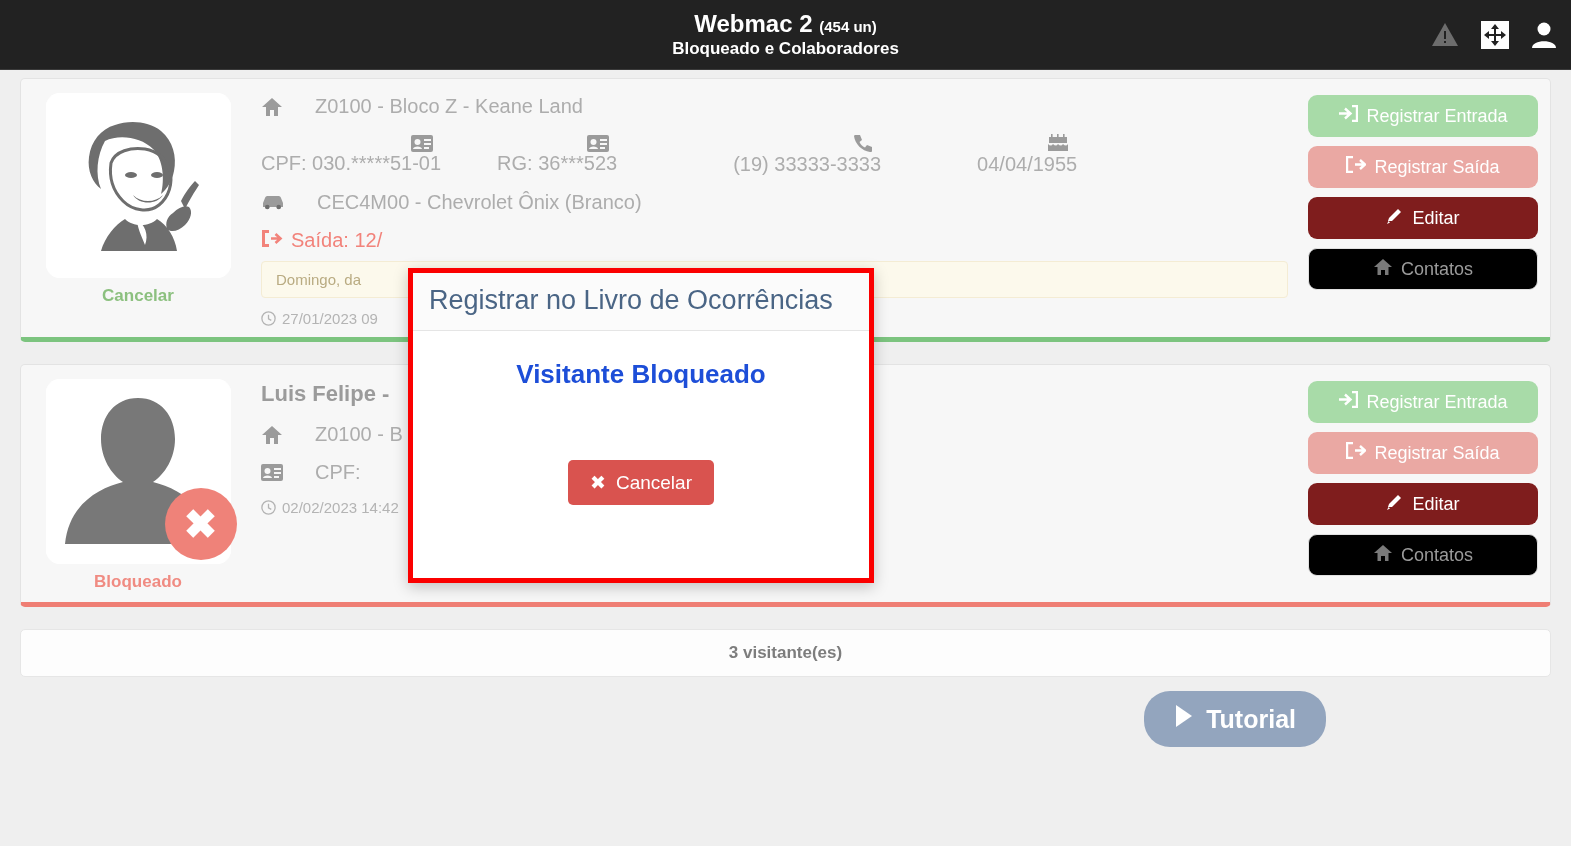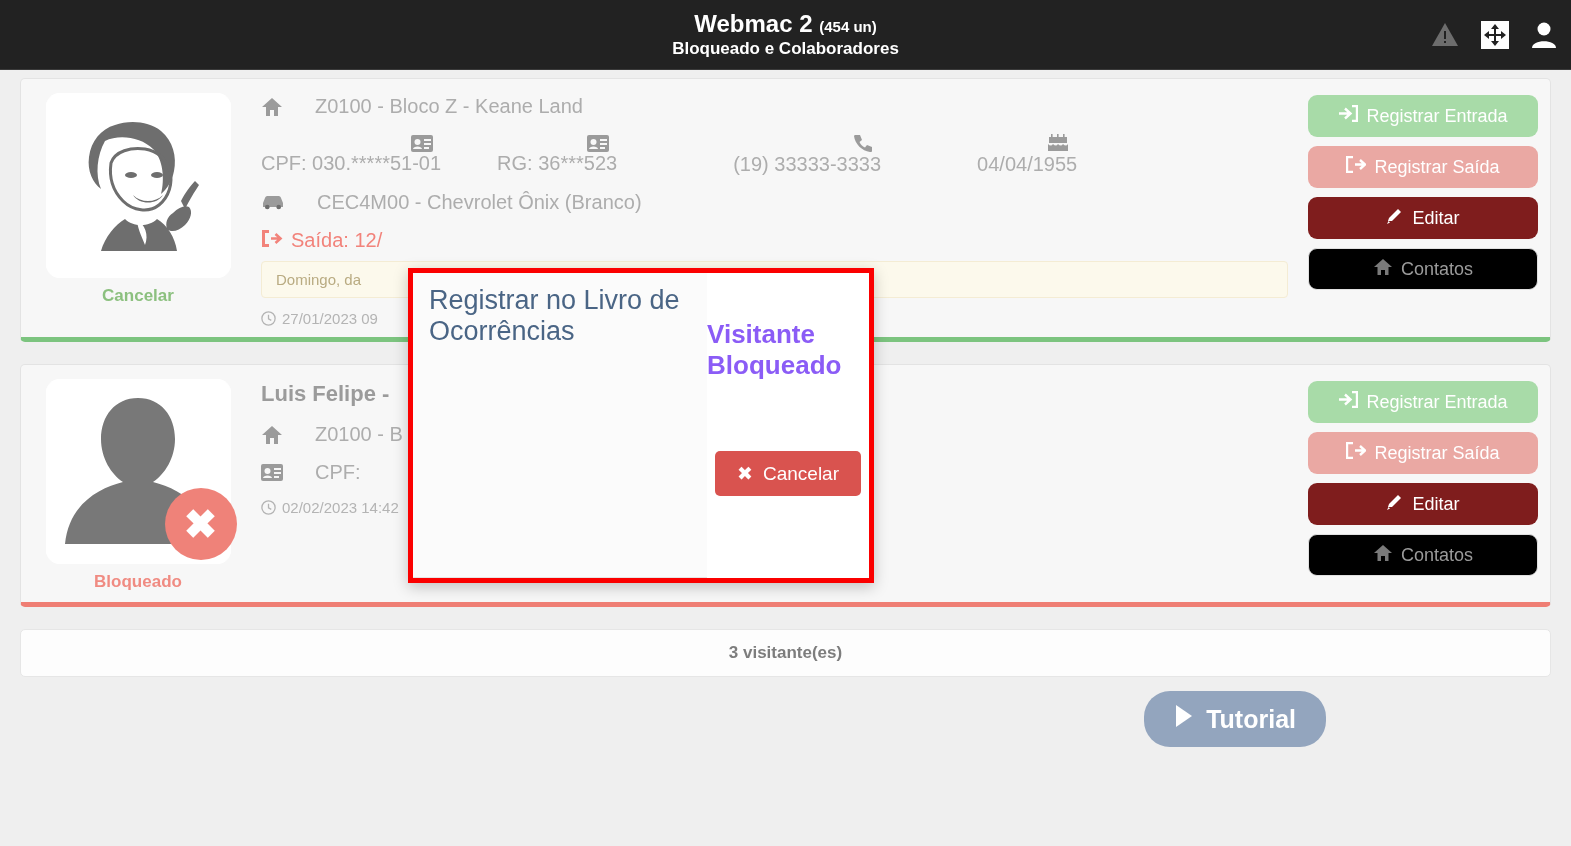--- a/index.html
+++ b/index.html
@@ -137,32 +137,32 @@
 
   
   .modal {
     position: absolute;
     left: 408px; top: 268px;
     width: 466px; height: 315px;
     background: #ffffff;
     border: 5px solid #fb0000;
     box-shadow: 0 4px 14px rgba(0,0,0,.22);
     z-index: 50;
-    display: flex; flex-direction: row;
+    display: flex; flex-direction: column;
   }
   .modal-head {
     border-bottom: 1px solid #e5e5e5;
     padding: 12px 16px 14px 16px;
     background: #fbfbfb;
   }
   .modal-title { font-size: 27px; color: #4a6585; font-weight: normal; }
   .modal-body { flex: 1 1 auto; display: flex; flex-direction: column; align-items: center; }
   .modal-msg {
-    margin-top: 46px;
-    font-size: 26px; font-weight: bold; color: #8b5cf6;
+    margin-top: 28px;
+    font-size: 26px; font-weight: bold; color: #1d4ed8;
   }
   .modal-cancel {
     margin-top: 70px;
     background: #d9534f; color: #ffffff;
     border: none; border-radius: 5px;
     padding: 11px 22px; font-size: 19px;
     display: flex; align-items: center; gap: 10px; cursor: pointer;
     font-family: "Liberation Sans", sans-serif;
   }
 </style>

